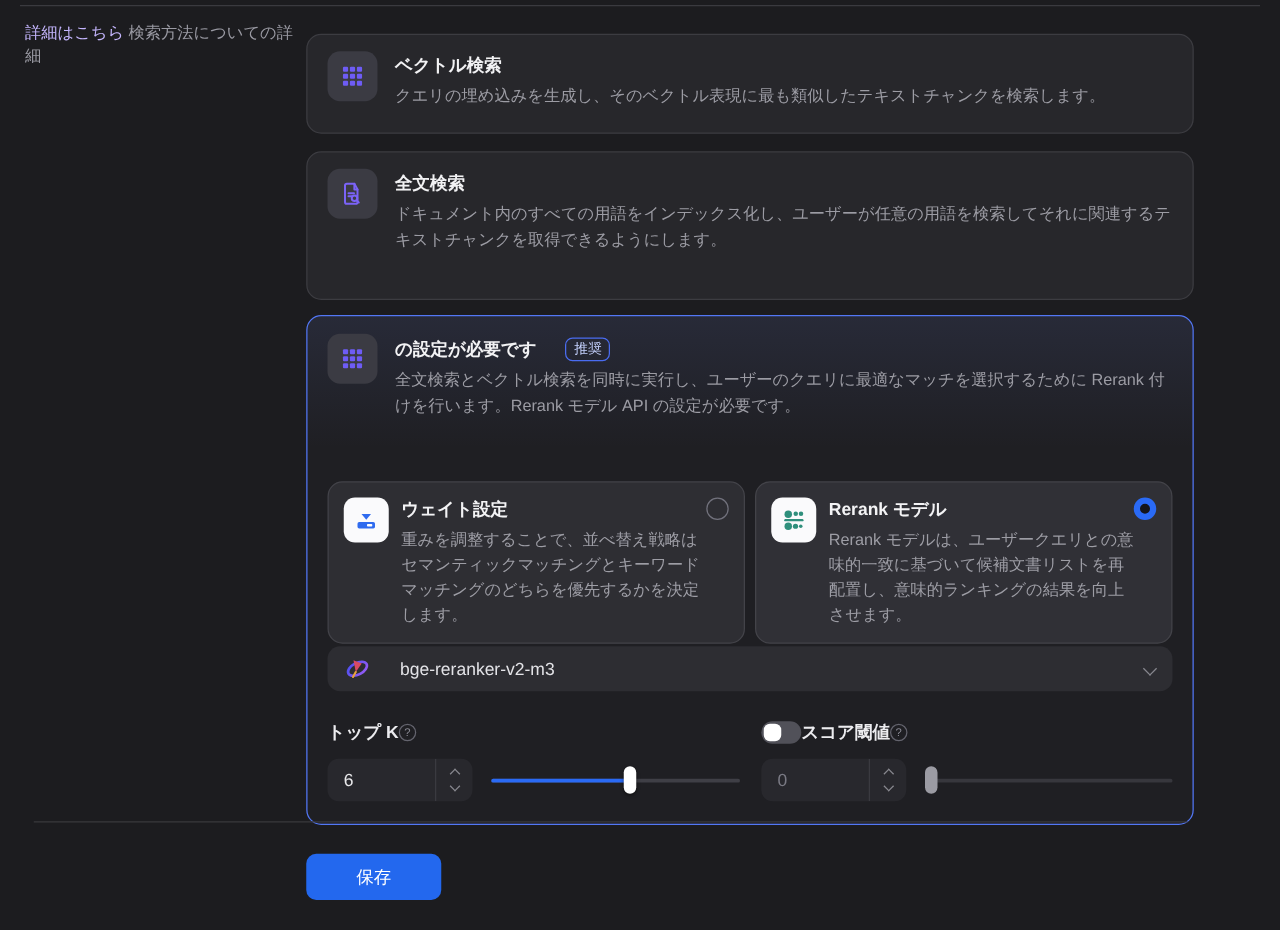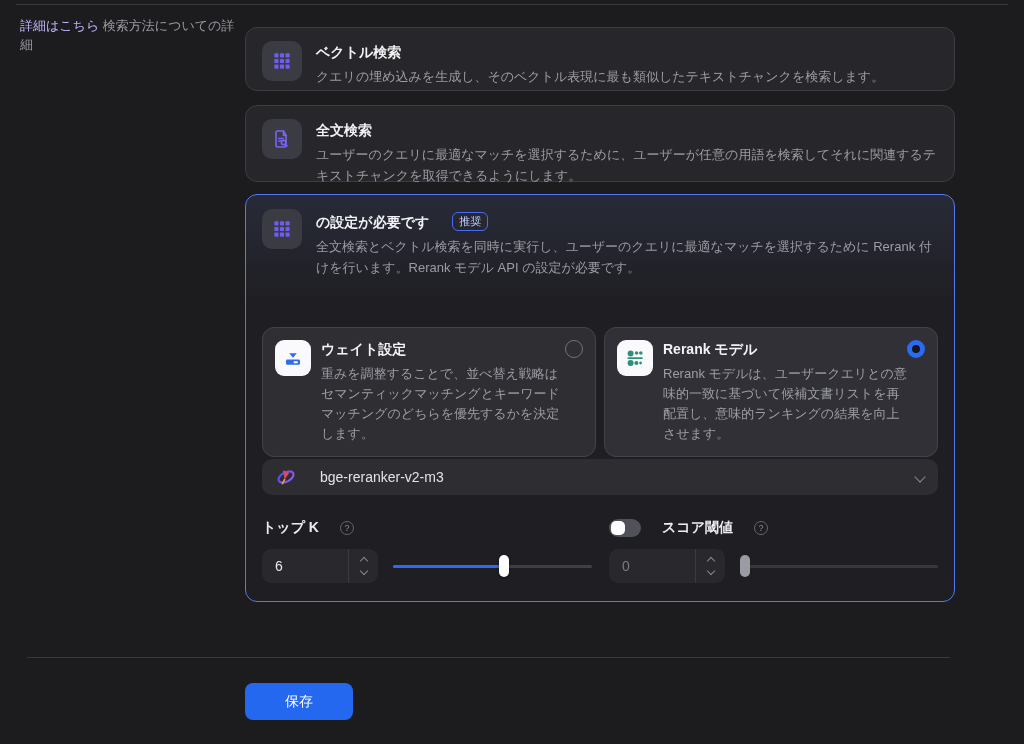--- a/index.html
+++ b/index.html
@@ -22,22 +22,22 @@
 
   
   .cards { position:absolute; left:245px; top:27px; width:710px; }
   .card {
     background:#27272b;
     border:1px solid #3c3c41;
     border-radius:12px;
     display:flex; gap:14px;
     padding:13px 16px;
   }
-  .card-vector { height:64px; margin-bottom:14px; }
-  .card-fulltext { height:77px; margin-bottom:12px; }
+  .card-vector { height:80px; margin-bottom:14px; }
+  .card-fulltext { height:119px; margin-bottom:12px; }
   .icon-tile {
     width:40px; height:40px; flex:none;
     border-radius:10px; background:#3b3b43;
     display:flex; align-items:center; justify-content:center;
   }
   .card-title { font-size:14px; font-weight:700; color:#f2f2f4; margin:3px 0 5px; }
   .card-desc { font-size:13px; color:#9c9ca4; line-height:1.6; }
 
   
   .card-hybrid {
@@ -78,21 +78,21 @@
     position:absolute; left:16px; right:16px; top:264px; height:36px;
     background:#2d2d32; border-radius:10px;
     display:flex; align-items:center; padding:0 14px; gap:24px;
     cursor:pointer;
   }
   .model-name { font-size:14px; color:#e3e3e7; }
 
   .controls { position:absolute; left:16px; right:16px; top:323px; display:flex; }
   .ctrl-left { width:330px; }
   .ctrl-right { flex:1; margin-left:17px; }
-  .ctrl-label-row { display:flex; align-items:center; height:20px; gap:21px; }
+  .ctrl-label-row { display:flex; align-items:center; height:20px; gap:0; }
   .ctrl-label { font-size:14px; font-weight:700; color:#ececef; }
   .help-icon {
     width:14px; height:14px; border:1.4px solid #64646e; border-radius:50%;
     display:inline-flex; align-items:center; justify-content:center;
     font-size:9px; color:#8a8a94; flex:none;
   }
   .ctrl-input-row { display:flex; align-items:center; margin-top:11px; }
   .num-input {
     width:116px; height:34px; flex:none;
     background:#28282d; border-radius:9px;
@@ -170,21 +170,21 @@
       <svg width="20" height="20" viewBox="0 0 20 20" fill="none" stroke="#7b63f7" stroke-width="1.6" stroke-linecap="round" stroke-linejoin="round">
         <path d="M11.5 2 H5.5 C4.7 2 4 2.7 4 3.5 v13 C4 17.3 4.7 18 5.5 18 h7 c.8 0 1.5-.7 1.5-1.5 V6.5 Z"></path>
         <path d="M11.5 2 V6.5 H14"></path>
         <path d="M6.8 9.5 h4.4 M6.8 12 h2.6"></path>
         <circle cx="11.6" cy="13.6" r="2.2"></circle>
         <path d="M13.3 15.3 L15 17"></path>
       </svg>
     </div>
     <div>
       <div class="card-title">全文検索</div>
-      <div class="card-desc">ユーザーのクエリに最適なマッチを選択するために、ユーザーが任意の用語を検索してそれに関連するテキストチャンクを取得できるようにします。</div>
+      <div class="card-desc">ドキュメント内のすべての用語をインデックス化し、ユーザーが任意の用語を検索してそれに関連するテキストチャンクを取得できるようにします。</div>
     </div>
   </div>
 
   <div class="card card-hybrid">
     <div class="hybrid-header">
       <div class="icon-tile">
         <svg width="18" height="18" viewBox="0 0 20 20">
           <g fill="#6e5cf5">
             <rect x="1.5" y="1.5" width="4.6" height="4.6" rx="1"></rect>
               <rect x="7.7" y="1.5" width="4.6" height="4.6" rx="1"></rect>

